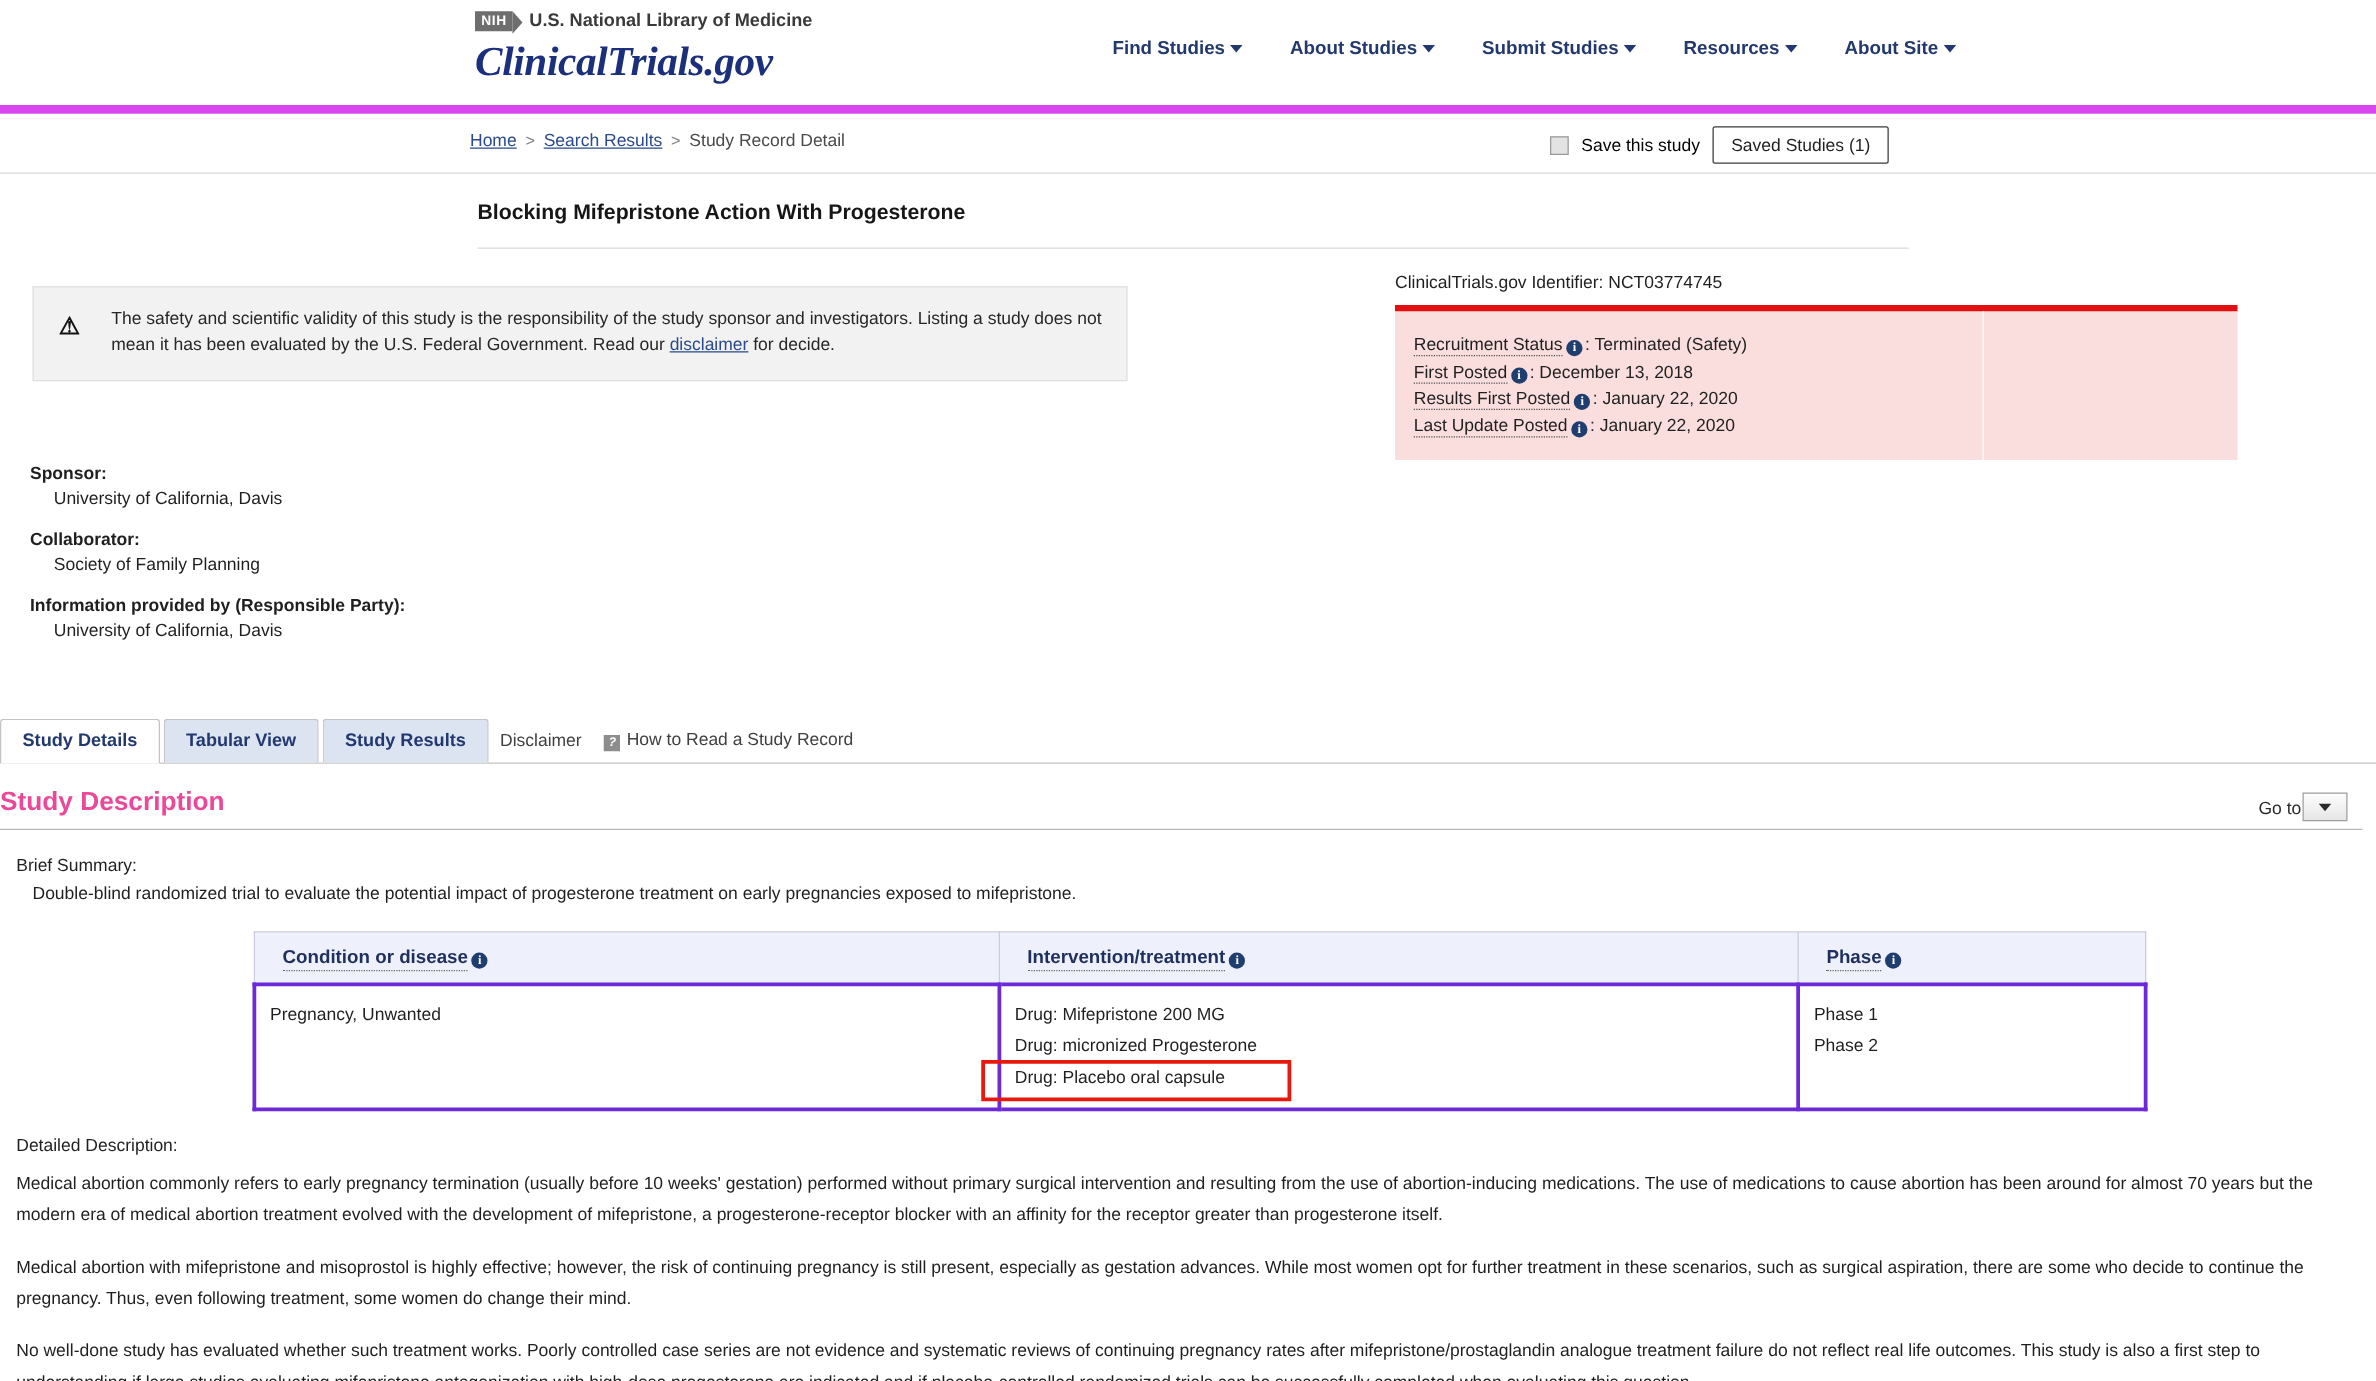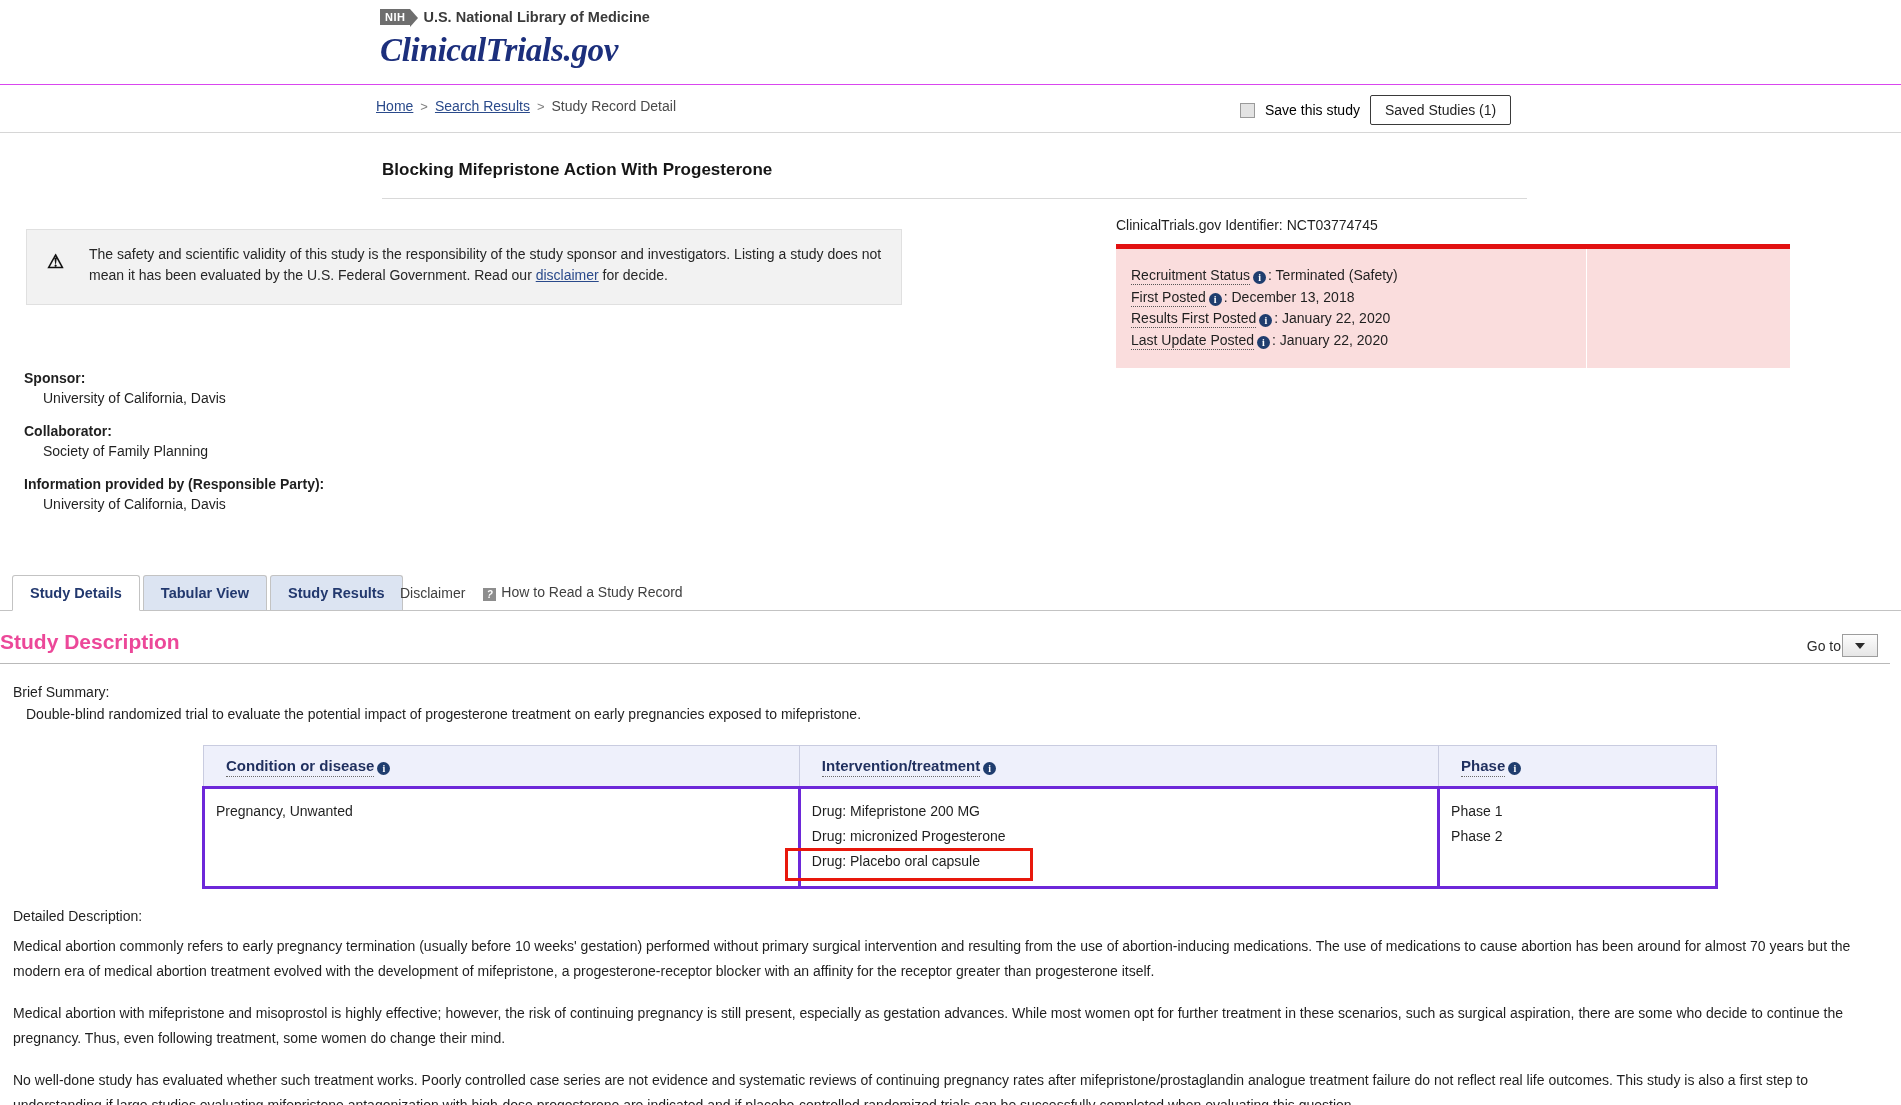--- a/index.html
+++ b/index.html
@@ -14,21 +14,21 @@
     font-size: 14px;
     color: #212121;
     overflow: hidden;
     position: relative;
   }
 
   
   .header {
     position: relative;
     height: 84px;
-    border-bottom: 1px solid #d946ef;
+    border-bottom: 7px solid #d946ef;
   }
   .brand {
     position: absolute;
     left: 380px;
     top: 6px;
   }
   .nlm-line {
     display: flex;
     align-items: center;
     gap: 7px;
@@ -287,21 +287,21 @@
   .tabbar {
     position: absolute;
     left: 0;
     top: 572px;
     width: 1901px;
     height: 38px;
     border-bottom: 1px solid #c3c3c3;
   }
   .tabs {
     position: absolute;
-    left: 12px;
+    left: 0;
     bottom: 0;
     display: flex;
     align-items: flex-end;
     gap: 3px;
   }
   .tab {
     font-size: 14.5px;
     font-weight: bold;
     color: #22386e;
     padding: 9px 17px 8px 17px;
@@ -475,20 +475,27 @@
 
 <div class="header">
   <div class="brand">
     <div class="nlm-line">
       <span class="nih-badge">NIH</span>
       <span class="nlm-text">U.S. National Library of Medicine</span>
     </div>
     <div class="ct-logo">ClinicalTrials.gov</div>
   </div>
 
+  <nav class="mainnav">
+    <span class="navitem"><span>Find Studies</span><i class="caret"></i></span>
+    <span class="navitem"><span>About Studies</span><i class="caret"></i></span>
+    <span class="navitem"><span>Submit Studies</span><i class="caret"></i></span>
+    <span class="navitem"><span>Resources</span><i class="caret"></i></span>
+    <span class="navitem"><span>About Site</span><i class="caret"></i></span>
+  </nav>
 </div>
 
 <div class="crumbbar">
   <div class="crumbs">
     <span class="crumb-link">Home</span>
     <span class="crumb-sep">&gt;</span>
     <span class="crumb-link">Search Results</span>
     <span class="crumb-sep">&gt;</span>
     <span class="crumb-current">Study Record Detail</span>
   </div>

